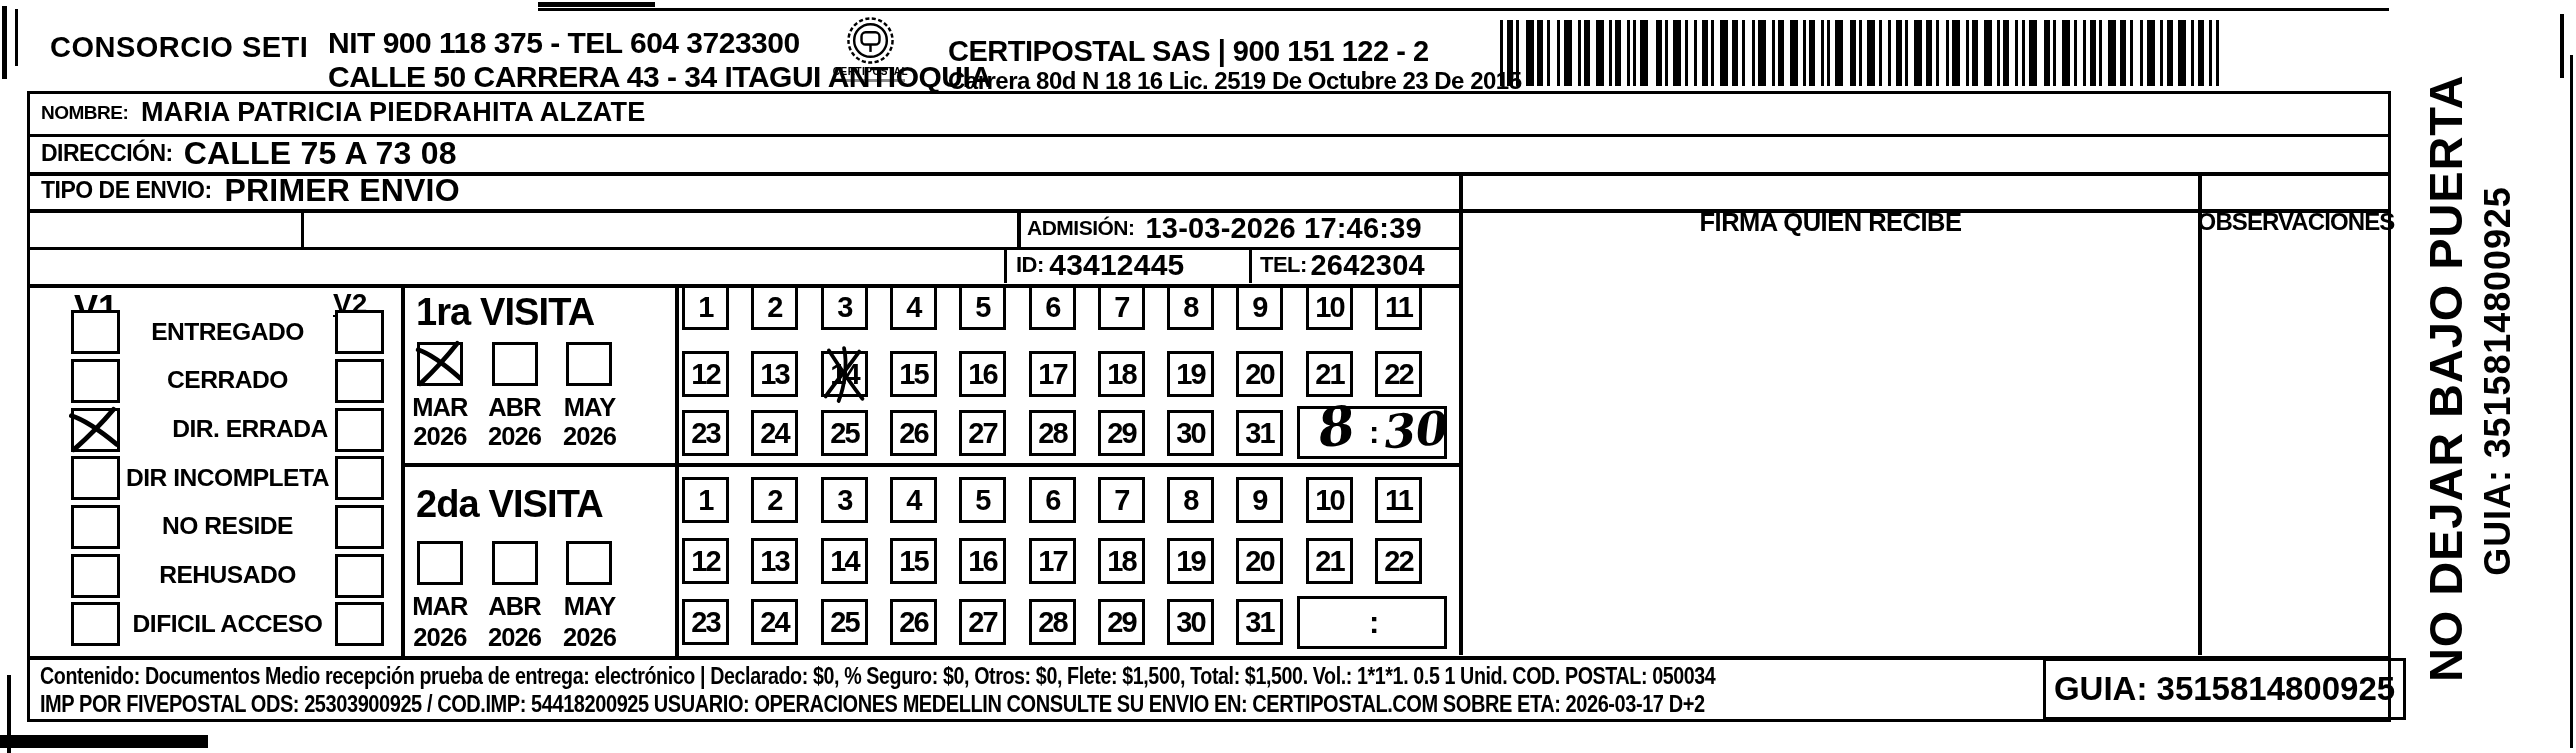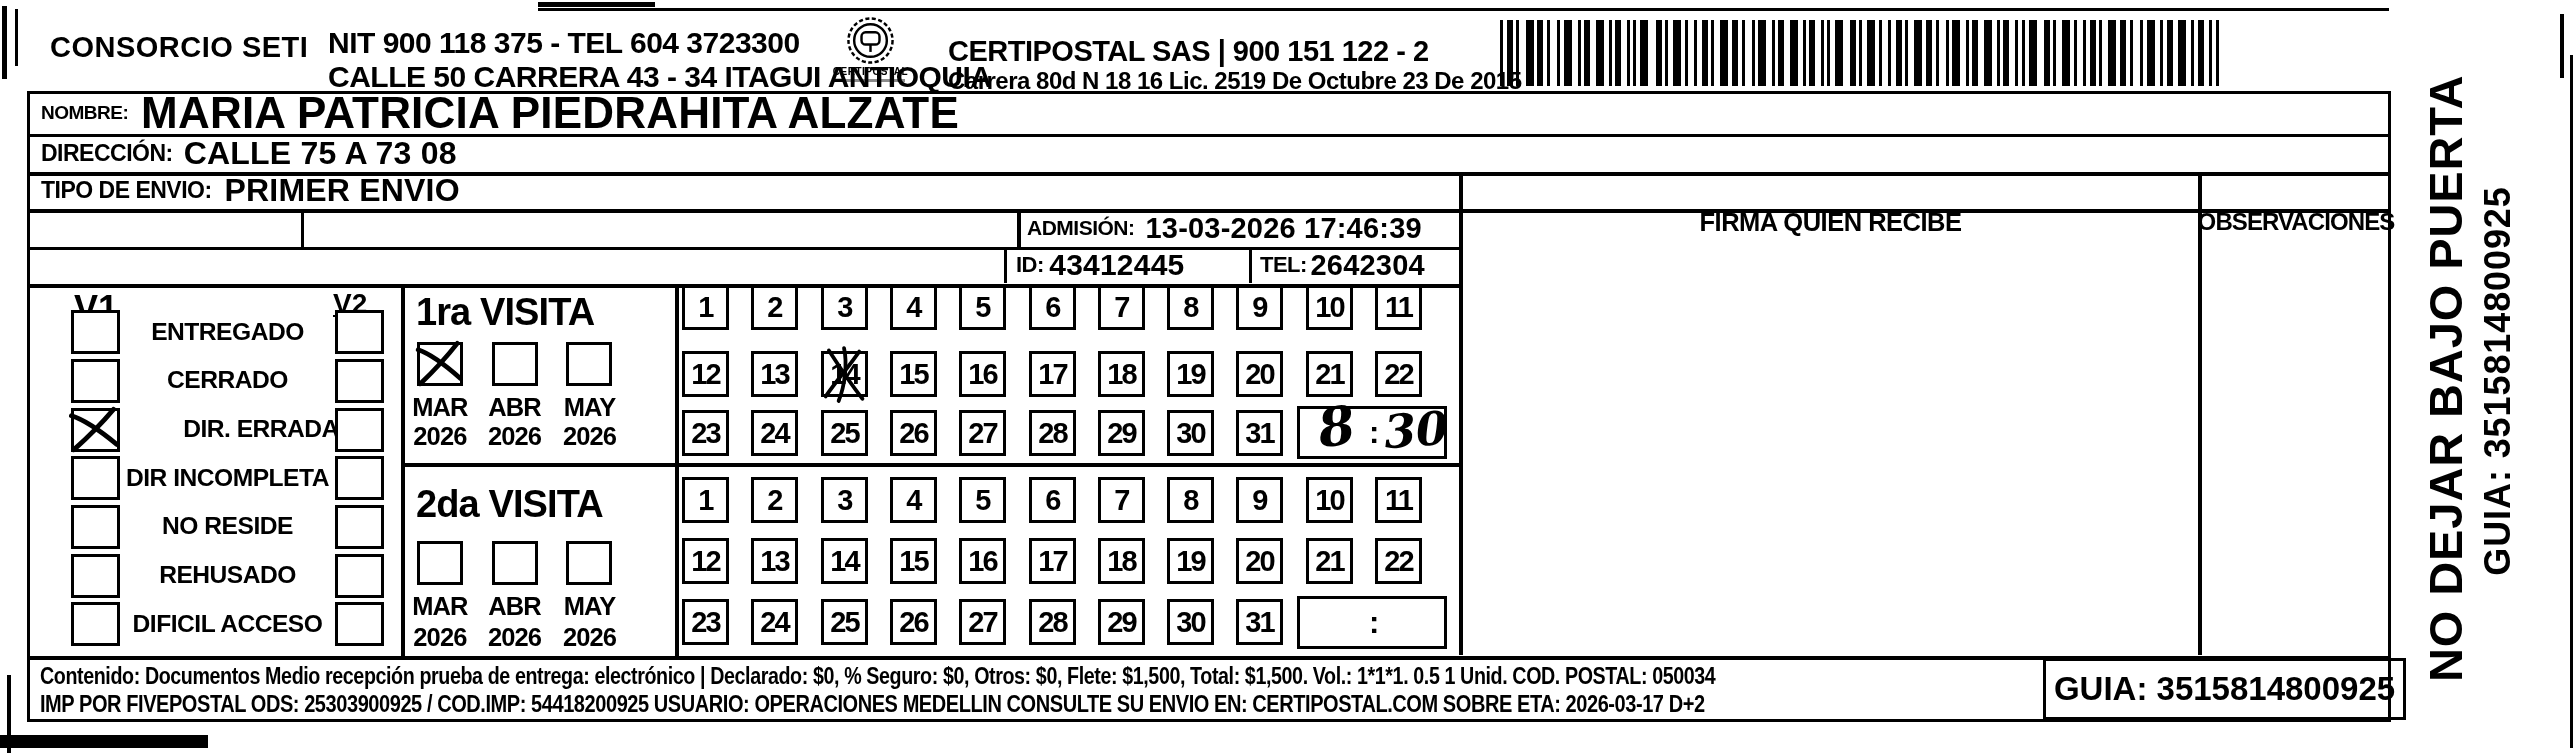--- a/index.html
+++ b/index.html
@@ -146,21 +146,21 @@
   <div class="ln" style="left:1017px;top:209px;width:3.6px;height:38px;"></div>
   <div class="ln" style="left:1004px;top:247px;width:2.7px;height:36px;"></div>
   <div class="ln" style="left:1249px;top:247px;width:2.7px;height:36px;"></div>
   <div class="ln" style="left:401px;top:284px;width:3.6px;height:372px;"></div>
   <div class="ln" style="left:675px;top:284px;width:3.6px;height:372px;"></div>
   <div class="ln" style="left:1459px;top:172px;width:3.6px;height:483px;"></div>
   <div class="ln" style="left:2198px;top:172px;width:3.6px;height:483px;"></div>
 
   <div class="row-text" style="left:41px;top:91px;height:43px;gap:12.8px;">
     <span class="flbl" style="font-size:19px;">NOMBRE:</span>
-    <span class="fval" style="font-size:44px;">MARIA PATRICIA PIEDRAHITA ALZATE</span>
+    <span class="fval" style="font-size:27px;">MARIA PATRICIA PIEDRAHITA ALZATE</span>
   </div>
   <div class="row-text" style="left:41px;top:134px;height:38px;gap:11px;">
     <span class="flbl" style="font-size:23px;">DIRECCIÓN:</span>
     <span class="fval" style="font-size:32px;">CALLE 75 A 73 08</span>
   </div>
   <div class="row-text" style="left:41px;top:172px;height:36px;gap:12.8px;">
     <span class="flbl" style="font-size:23px;">TIPO DE ENVIO:</span>
     <span class="fval" style="font-size:32px;">PRIMER ENVIO</span>
   </div>
 
@@ -189,21 +189,21 @@
         <div class="chk" style="left:308px;top:26.4px;"></div>
         <div class="chk" style="left:44px;top:75px;"></div>
         <div class="abs b" style="left:91px;top:82px;width:219px;text-align:center;font-size:24.6px;letter-spacing:-0.5px;white-space:nowrap;">CERRADO</div>
         <div class="chk" style="left:308px;top:75px;"></div>
         <div class="chk" style="left:44px;top:124px;">
           <svg class="xmark" viewBox="0 0 100 100" preserveAspectRatio="none">
             <path d="M8 24 Q38 34 88 78"></path>
             <path d="M82 12 Q52 50 12 88"></path>
           </svg>
         </div>
-        <div class="abs b" style="left:91px;top:131px;width:264px;text-align:center;font-size:24.6px;letter-spacing:-0.5px;white-space:nowrap;padding-left:11px;">DIR. ERRADA</div>
+        <div class="abs b" style="left:91px;top:131px;width:264px;text-align:center;font-size:24.6px;letter-spacing:-0.5px;white-space:nowrap;">DIR. ERRADA</div>
         <div class="chk" style="left:308px;top:124px;"></div>
         <div class="chk" style="left:44px;top:172px;"></div>
         <div class="abs b" style="left:91px;top:180px;width:219px;text-align:center;font-size:24.6px;letter-spacing:-0.5px;white-space:nowrap;">DIR INCOMPLETA</div>
         <div class="chk" style="left:308px;top:172px;"></div>
         <div class="chk" style="left:44px;top:221px;"></div>
         <div class="abs b" style="left:91px;top:228px;width:219px;text-align:center;font-size:24.6px;letter-spacing:-0.5px;white-space:nowrap;">NO RESIDE</div>
         <div class="chk" style="left:308px;top:221px;"></div>
         <div class="chk" style="left:44px;top:270px;"></div>
         <div class="abs b" style="left:91px;top:277px;width:219px;text-align:center;font-size:24.6px;letter-spacing:-0.5px;white-space:nowrap;">REHUSADO</div>
         <div class="chk" style="left:308px;top:270px;"></div>

